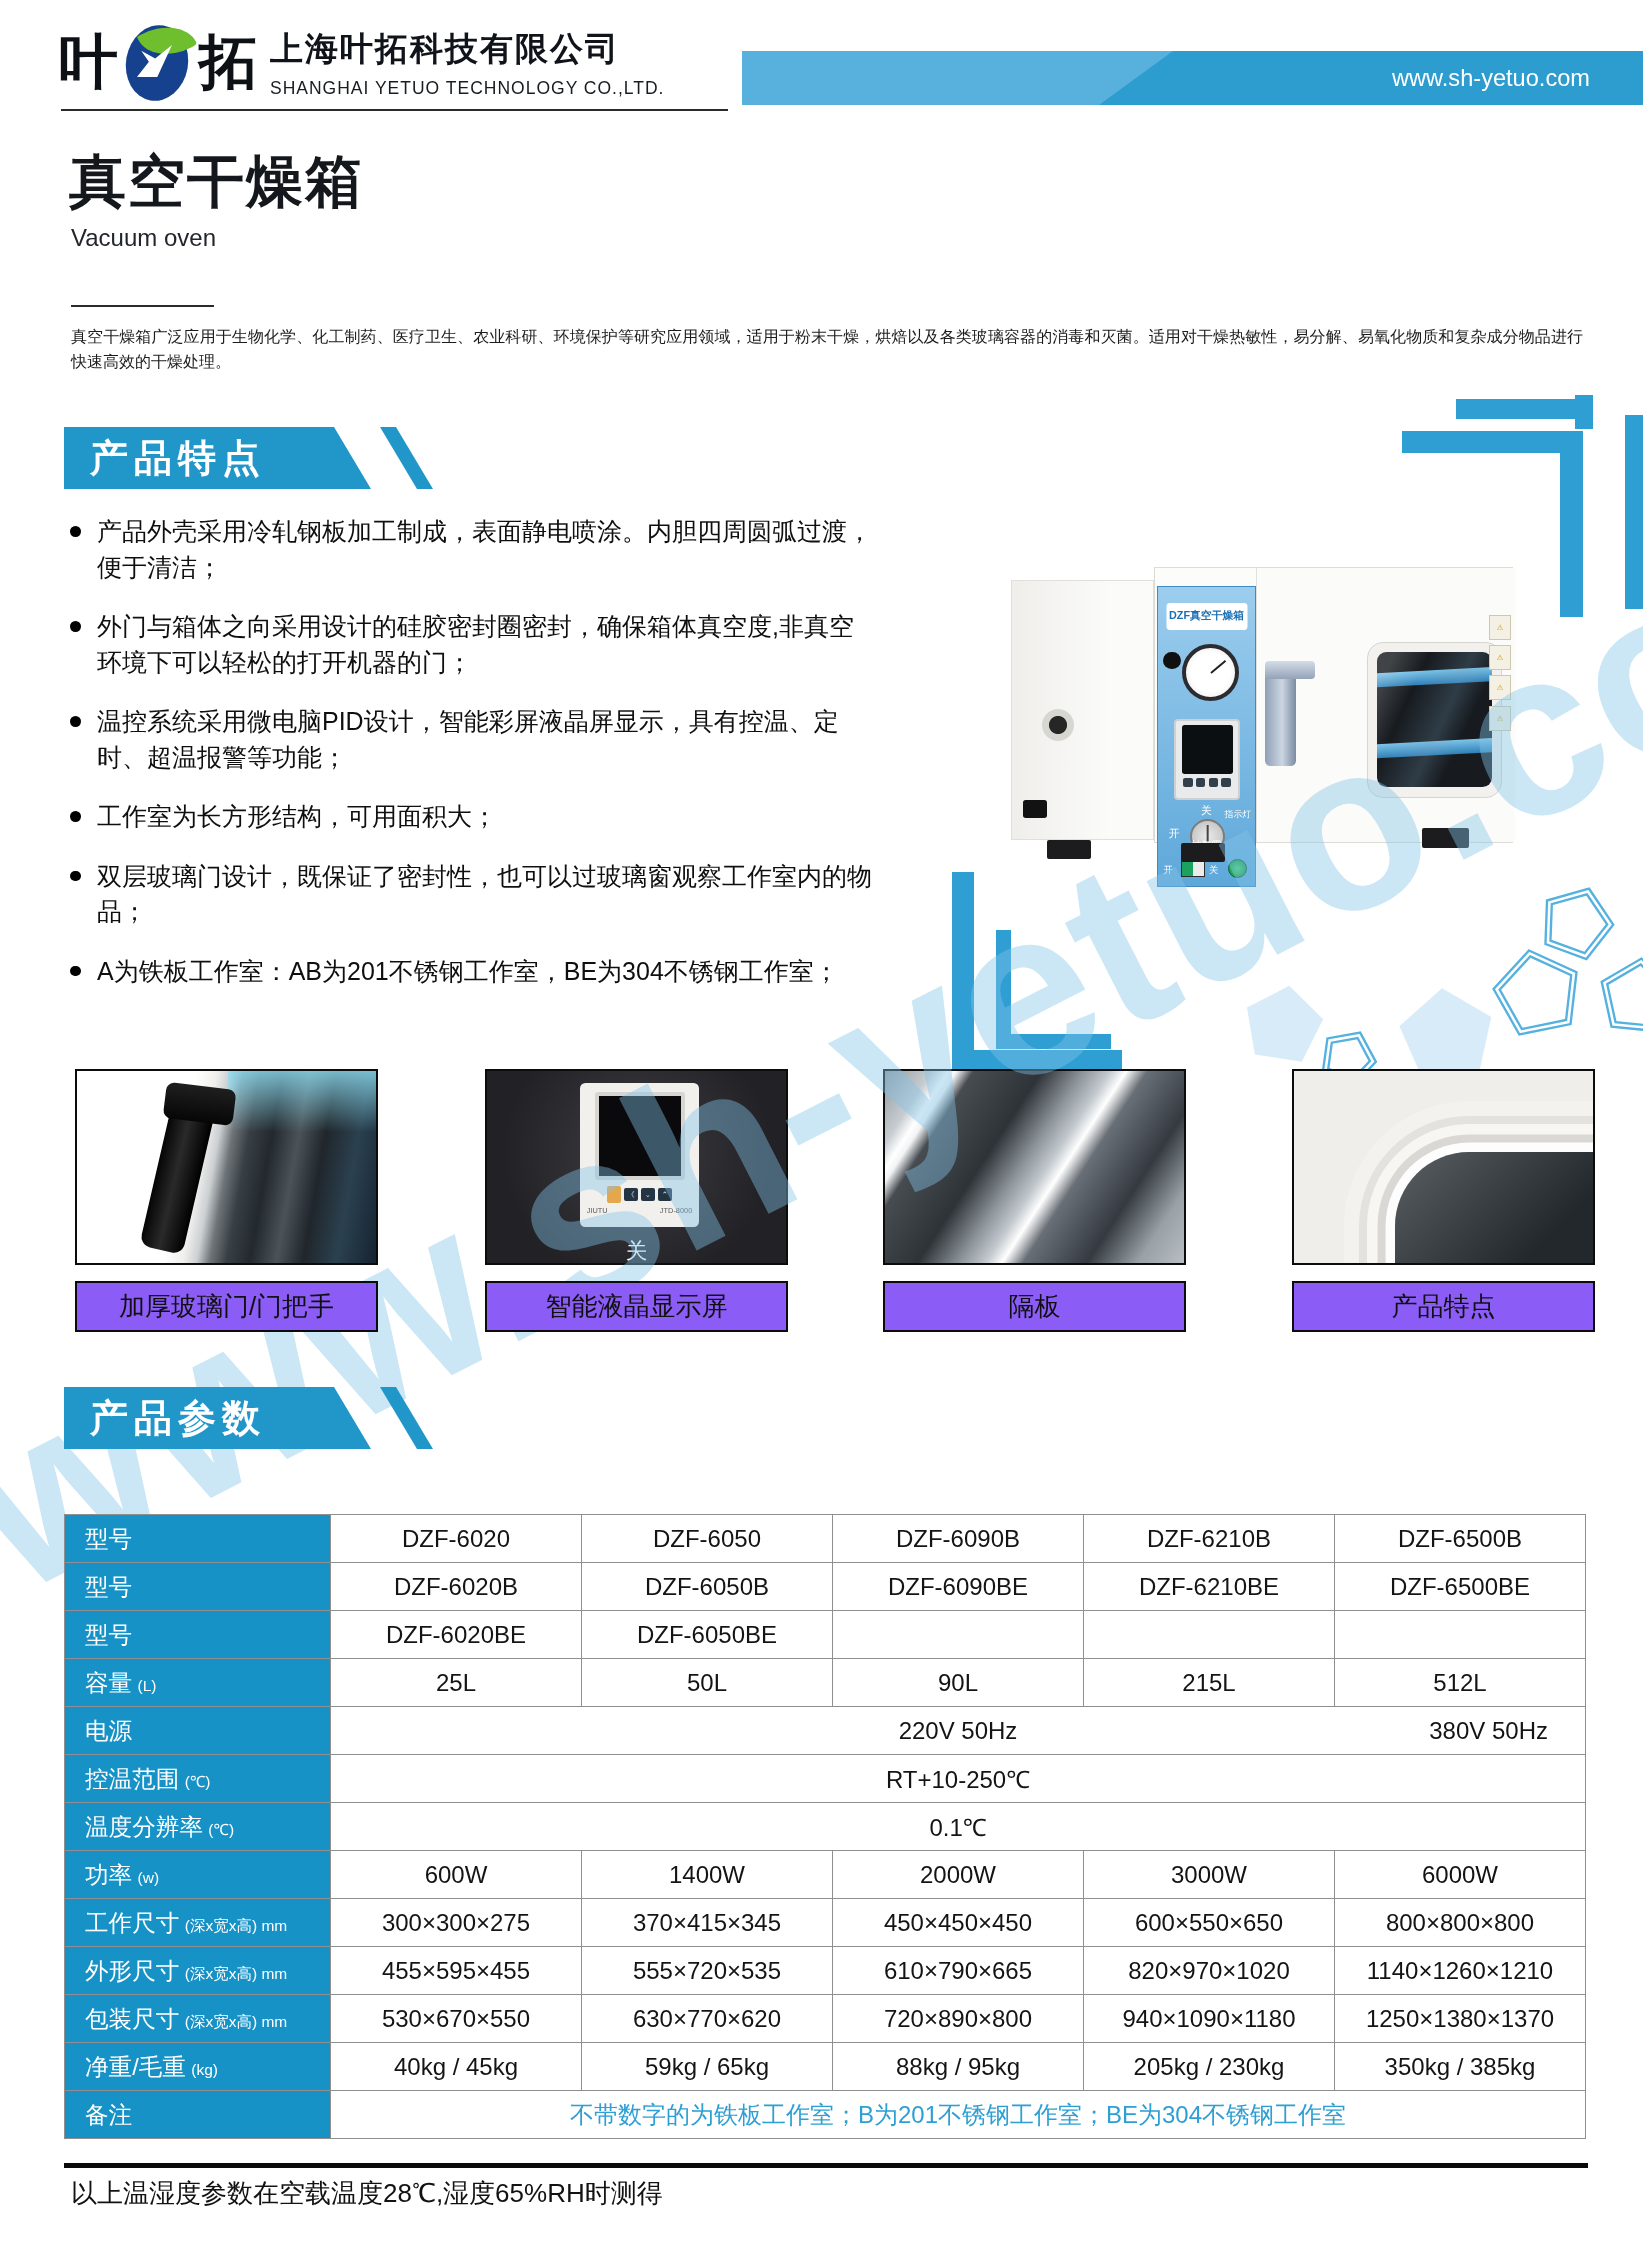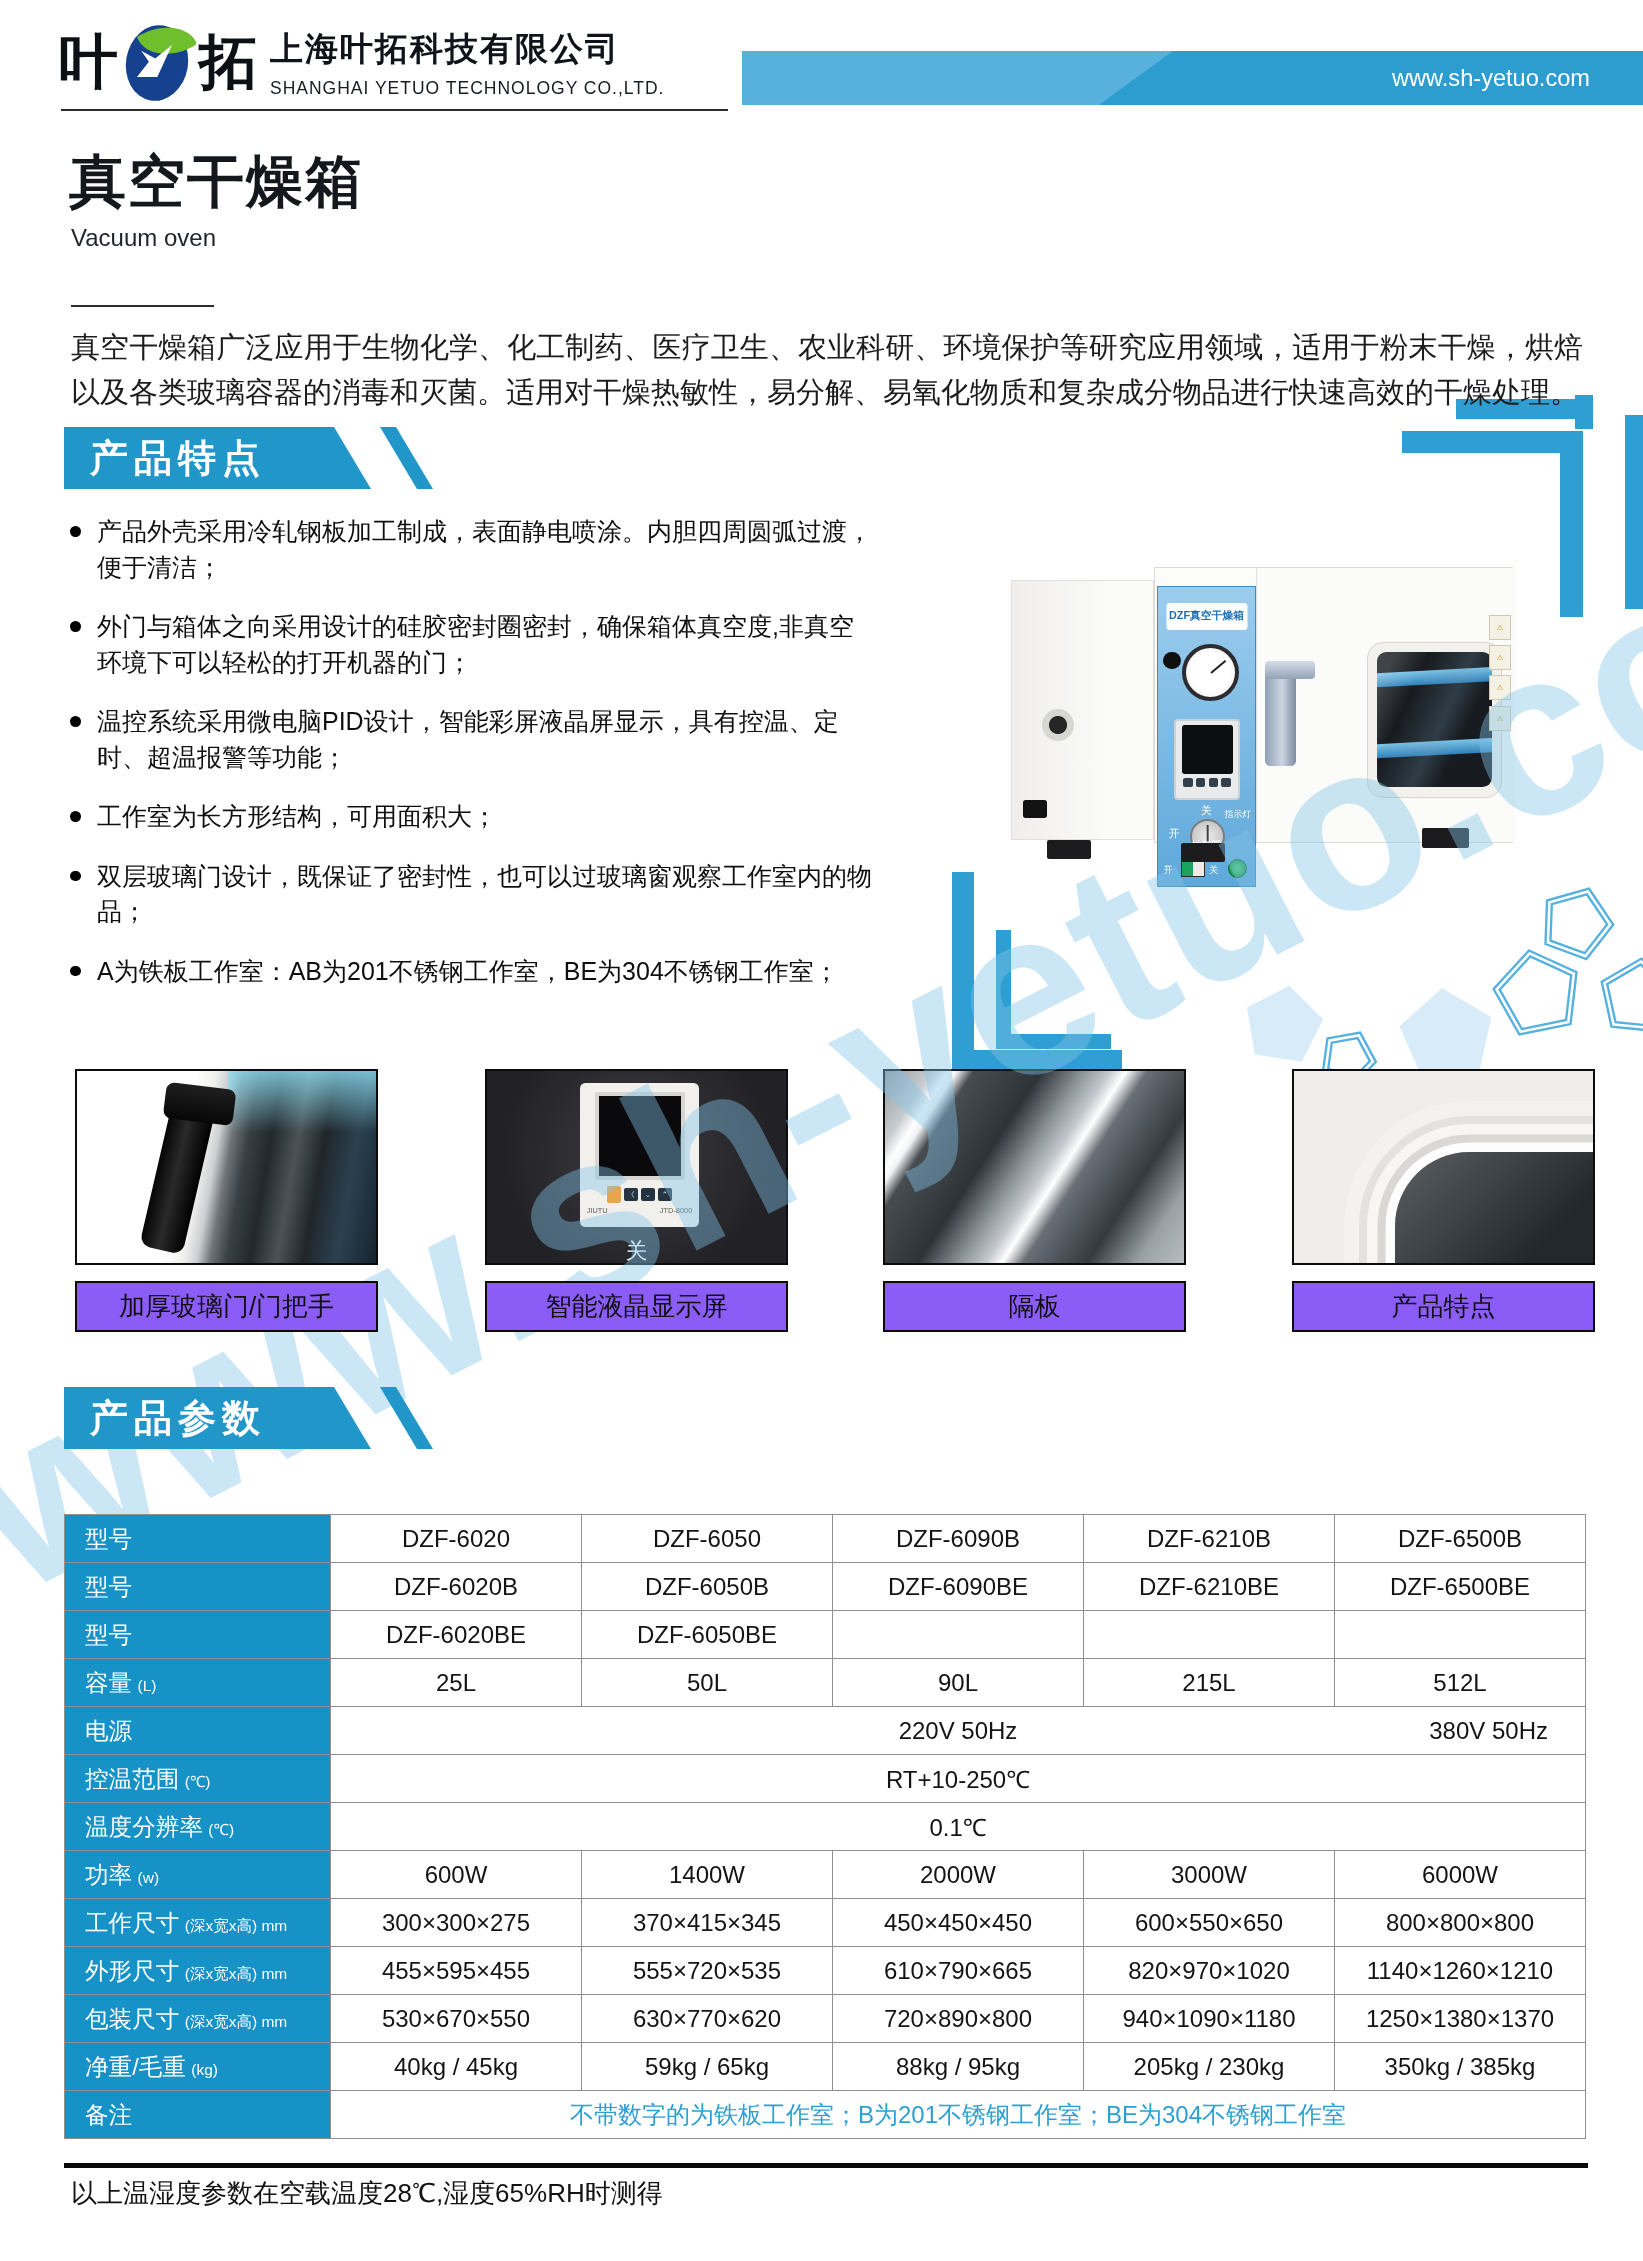--- a/index.html
+++ b/index.html
@@ -21,21 +21,21 @@
 
   .banner{position:absolute;left:742px;top:51px;width:901px;height:54px;background:#2d9ccf;z-index:3;}
   .banner-light{position:absolute;left:0;top:0;width:438px;height:54px;background:#57b1dc;
                 clip-path:polygon(0 0,431px 0,357px 100%,0 100%);}
   .banner-url{position:absolute;right:53px;top:50%;transform:translateY(-50%);color:#fff;font-size:23.6px;}
 
   
   .title-cn{position:absolute;left:69px;top:144px;font-size:57px;font-weight:bold;letter-spacing:2px;color:#14181d;z-index:3;}
   .title-en{position:absolute;left:71px;top:224px;font-size:24px;color:#22262b;z-index:3;}
   .title-rule{position:absolute;left:71px;top:305px;width:143px;height:2px;background:#2b2b2b;z-index:3;}
-  .intro{position:absolute;left:71px;top:325px;width:1512px;font-size:29px;line-height:1.56;
+  .intro{position:absolute;left:71px;top:325px;width:1512px;font-size:16px;line-height:1.56;
          color:#1c1c1c;text-align:justify;z-index:3;}
 
   
   .flag-wrap{position:absolute;left:64px;width:378px;height:62px;z-index:6;}
   .flag-main{position:absolute;inset:0;background:#2196c9;clip-path:polygon(0 0,270px 0,307px 100%,0 100%);}
   .flag-stripe{position:absolute;inset:0;background:#2196c9;clip-path:polygon(316px 0,332px 0,369px 100%,353px 100%);}
   .flag-text{position:absolute;left:26px;top:50%;transform:translateY(-50%);color:#fff;
              font-size:38px;font-weight:bold;letter-spacing:6px;}
 
   

